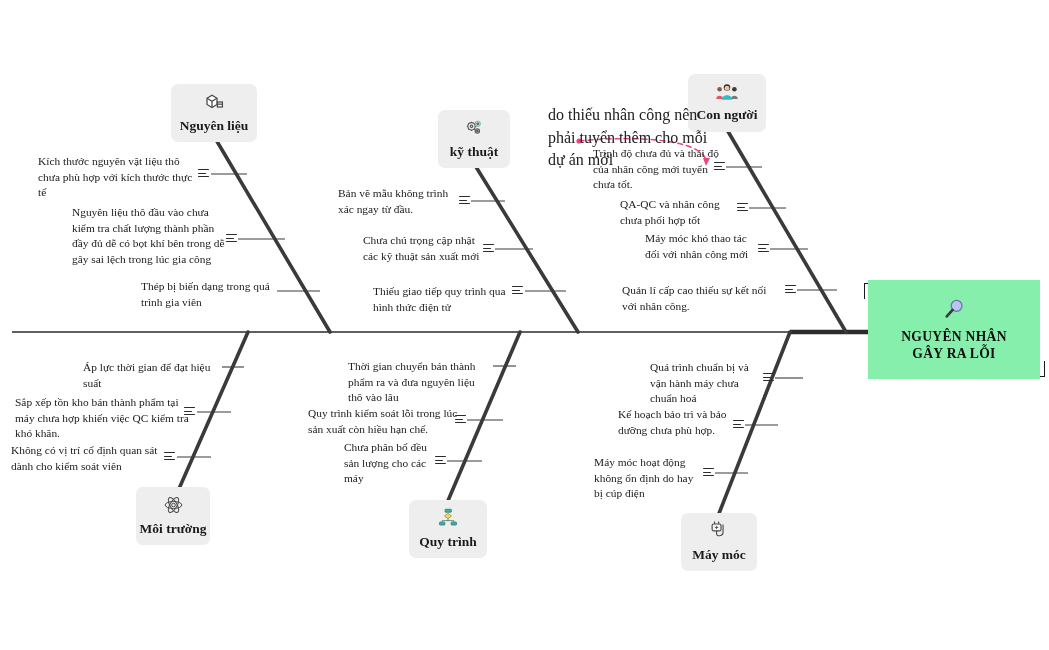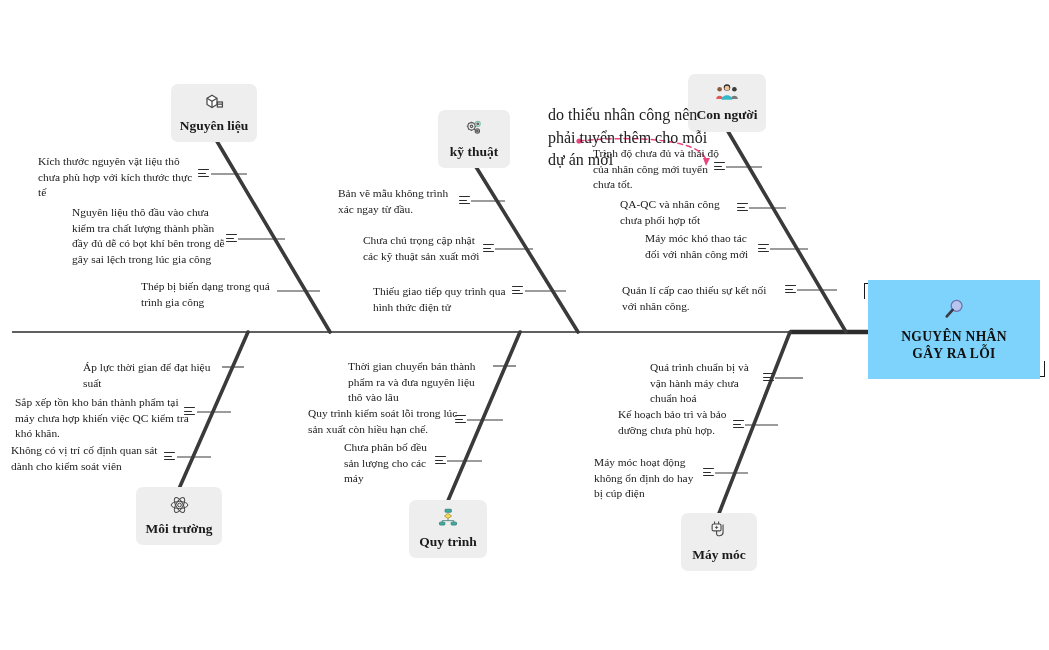--- a/index.html
+++ b/index.html
@@ -79,21 +79,21 @@
   .marker i:nth-child(2) { width: 8px; }
   .marker i:nth-child(3) { width: 11px; }
 
   
   #head-box {
     position: absolute;
     left: 868px;
     top: 280px;
     width: 172px;
     height: 99px;
-    background: #7dd3fc;
+    background: #86efac;
     display: flex;
     flex-direction: column;
     align-items: center;
     justify-content: center;
     box-sizing: border-box;
   }
   #head-box .head-icon { line-height: 0; margin-bottom: 6px; }
   #head-title {
     font-weight: bold;
     font-size: 13.6px;
@@ -214,21 +214,21 @@
         <path d="M17.3 18 C17.3 13.6 24.7 13.6 24.7 18 Z" fill="#7a7a7a"></path>
 
         <circle cx="13" cy="5.6" r="3.5" fill="#2e2e2e"></circle>
         <circle cx="13" cy="6.4" r="2.6" fill="#f0c49a"></circle>
         <path d="M7.2 19 C7.2 12.5 18.8 12.5 18.8 19 Z" fill="#36b8c6"></path>
       </svg>
     </span>
     <span class="cat-label">Con người</span>
   </div>
 
-  <div class="cat-box" style="left:136px; top:487px; width:86px; height:58px;">
+  <div class="cat-box" style="left:136px; top:487px; width:74px; height:58px;">
     <span class="cat-icon">
       <svg width="21" height="20" viewBox="0 0 24 24" fill="none" stroke="#4a4a4a" stroke-width="1.2">
         <circle cx="12" cy="12" r="2.2"></circle>
         <ellipse cx="12" cy="12" rx="10" ry="4.2"></ellipse>
         <ellipse cx="12" cy="12" rx="10" ry="4.2" transform="rotate(60 12 12)"></ellipse>
         <ellipse cx="12" cy="12" rx="10" ry="4.2" transform="rotate(120 12 12)"></ellipse>
       </svg>
     </span>
     <span class="cat-label">Môi trường</span>
   </div>
@@ -282,21 +282,21 @@
       <i></i>
     </div>
 
   <div class="cause" style="left:72px;  top:205px; width:153px;">Nguyên liệu thô đầu vào chưa kiểm tra chất lượng thành phần đầy đủ dễ có bọt khí bên trong dễ gây sai lệch trong lúc gia công</div>
   <div class="marker" style="left:226px; top:234px;">
       <i></i>
       <i></i>
       <i></i>
     </div>
 
-  <div class="cause" style="left:141px; top:279px; width:140px;">Thép bị biến dạng trong quá trình gia công</div>
+  <div class="cause" style="left:141px; top:279px; width:140px;">Thép bị biến dạng trong quá trình gia viên</div>
 
   <div class="cause" style="left:338px; top:186px; width:118px;">Bản vẽ mẫu không trình xác ngay từ đầu.</div>
   <div class="marker" style="left:459px; top:196px;">
       <i></i>
       <i></i>
       <i></i>
     </div>
 
   <div class="cause" style="left:363px; top:233px; width:120px;">Chưa chú trọng cập nhật các kỹ thuật sản xuất mới</div>
   <div class="marker" style="left:483px; top:244px;">

